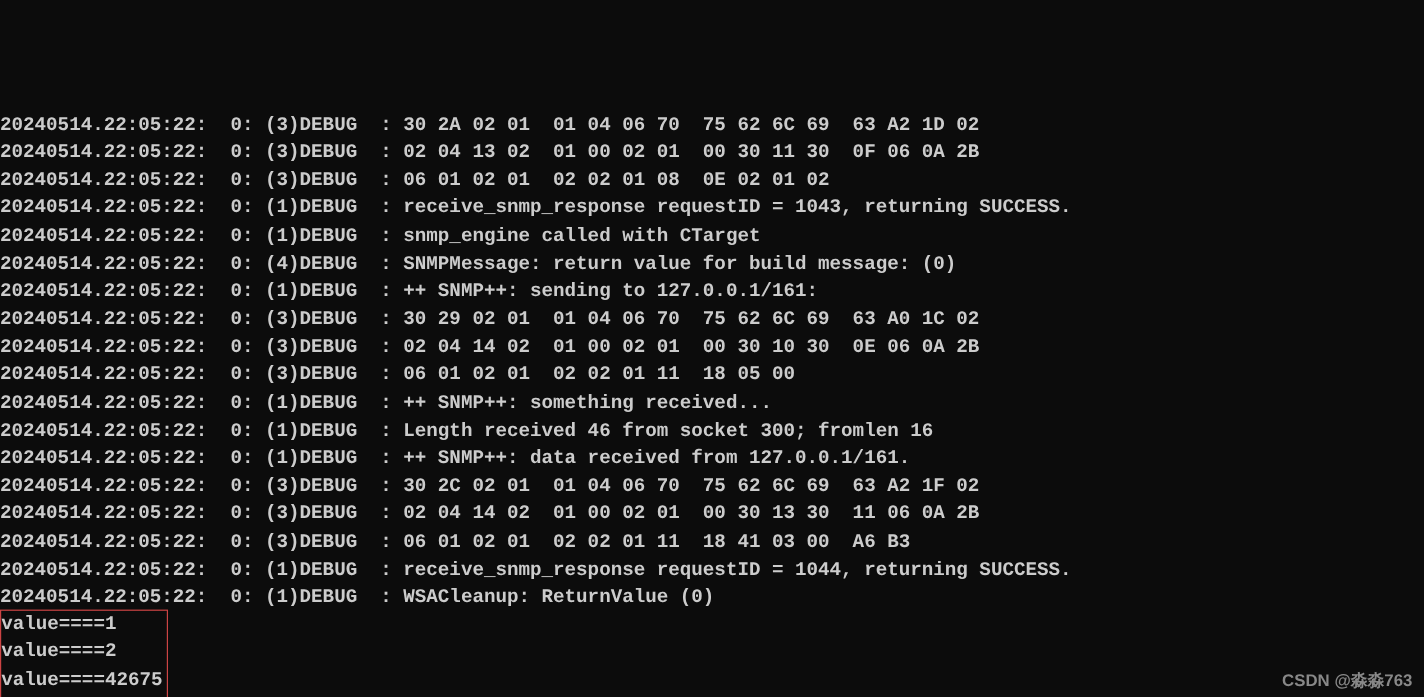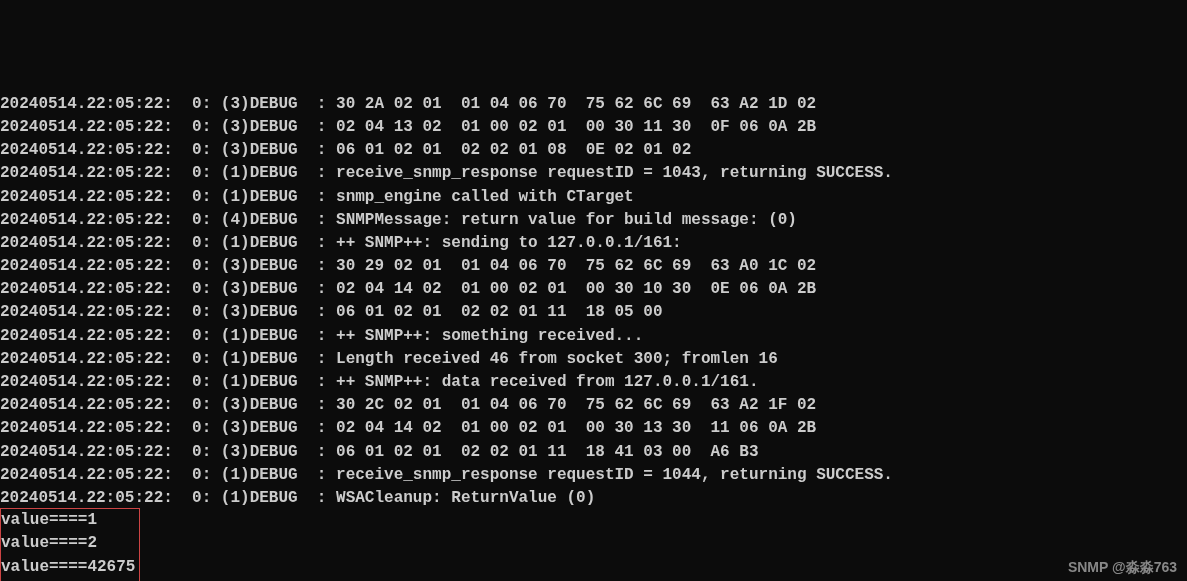--- a/index.html
+++ b/index.html
@@ -37,16 +37,16 @@
       font-size: 14px;
       font-family: 'Microsoft YaHei', sans-serif;
     }
   </style>
 </head>
 <body>
 
 
 
 <div><div><div class="console-line">20240514.22:05:22:  0: (3)DEBUG  : 30 2A 02 01  01 04 06 70  75 62 6C 69  63 A2 1D 02</div><div class="console-line">20240514.22:05:22:  0: (3)DEBUG  : 02 04 13 02  01 00 02 01  00 30 11 30  0F 06 0A 2B</div><div class="console-line">20240514.22:05:22:  0: (3)DEBUG  : 06 01 02 01  02 02 01 08  0E 02 01 02</div><div class="console-line">20240514.22:05:22:  0: (1)DEBUG  : receive_snmp_response requestID = 1043, returning SUCCESS.</div><div class="console-line">20240514.22:05:22:  0: (1)DEBUG  : snmp_engine called with CTarget</div><div class="console-line">20240514.22:05:22:  0: (4)DEBUG  : SNMPMessage: return value for build message: (0)</div><div class="console-line">20240514.22:05:22:  0: (1)DEBUG  : ++ SNMP++: sending to 127.0.0.1/161:</div><div class="console-line">20240514.22:05:22:  0: (3)DEBUG  : 30 29 02 01  01 04 06 70  75 62 6C 69  63 A0 1C 02</div><div class="console-line">20240514.22:05:22:  0: (3)DEBUG  : 02 04 14 02  01 00 02 01  00 30 10 30  0E 06 0A 2B</div><div class="console-line">20240514.22:05:22:  0: (3)DEBUG  : 06 01 02 01  02 02 01 11  18 05 00</div><div class="console-line">20240514.22:05:22:  0: (1)DEBUG  : ++ SNMP++: something received...</div><div class="console-line">20240514.22:05:22:  0: (1)DEBUG  : Length received 46 from socket 300; fromlen 16</div><div class="console-line">20240514.22:05:22:  0: (1)DEBUG  : ++ SNMP++: data received from 127.0.0.1/161.</div><div class="console-line">20240514.22:05:22:  0: (3)DEBUG  : 30 2C 02 01  01 04 06 70  75 62 6C 69  63 A2 1F 02</div><div class="console-line">20240514.22:05:22:  0: (3)DEBUG  : 02 04 14 02  01 00 02 01  00 30 13 30  11 06 0A 2B</div><div class="console-line">20240514.22:05:22:  0: (3)DEBUG  : 06 01 02 01  02 02 01 11  18 41 03 00  A6 B3</div><div class="console-line">20240514.22:05:22:  0: (1)DEBUG  : receive_snmp_response requestID = 1044, returning SUCCESS.</div><div class="console-line">20240514.22:05:22:  0: (1)DEBUG  : WSACleanup: ReturnValue (0)</div></div><div class="highlight-box"><div class="console-line">value====1</div><div class="console-line">value====2</div><div class="console-line">value====42675</div></div></div>
-<div class="watermark">SNMP @淼淼763</div>
+<div class="watermark">CSDN @淼淼763</div>
 
 
 
 
 </body></html>

